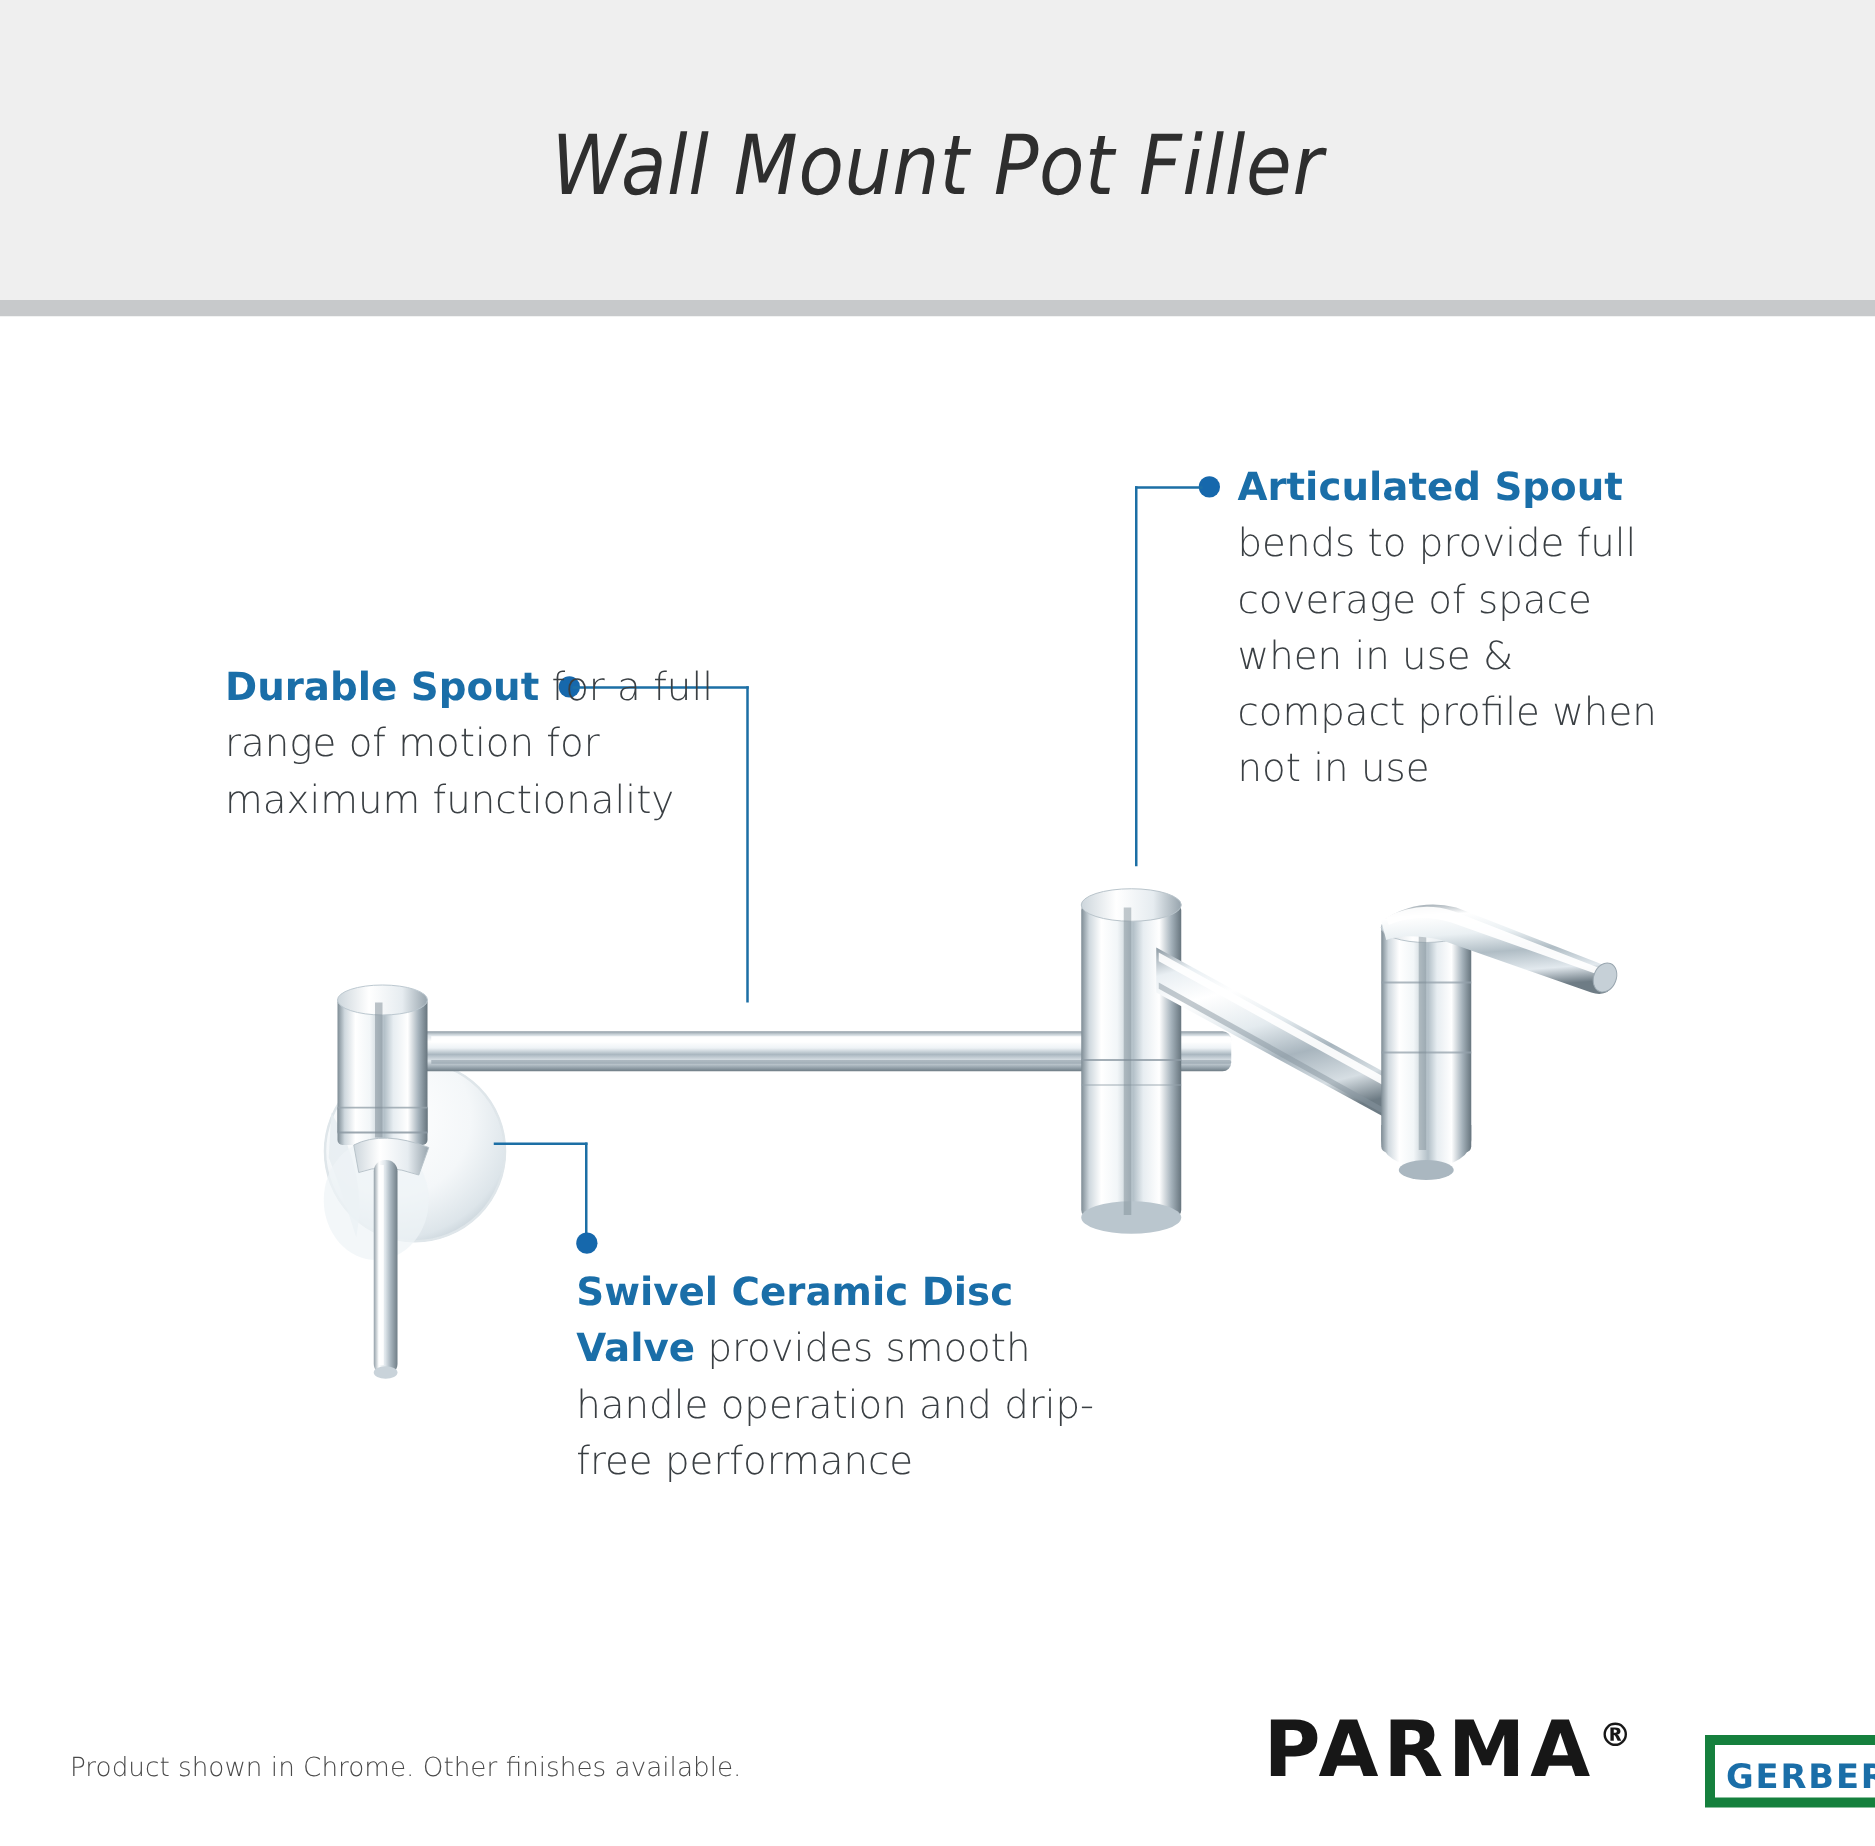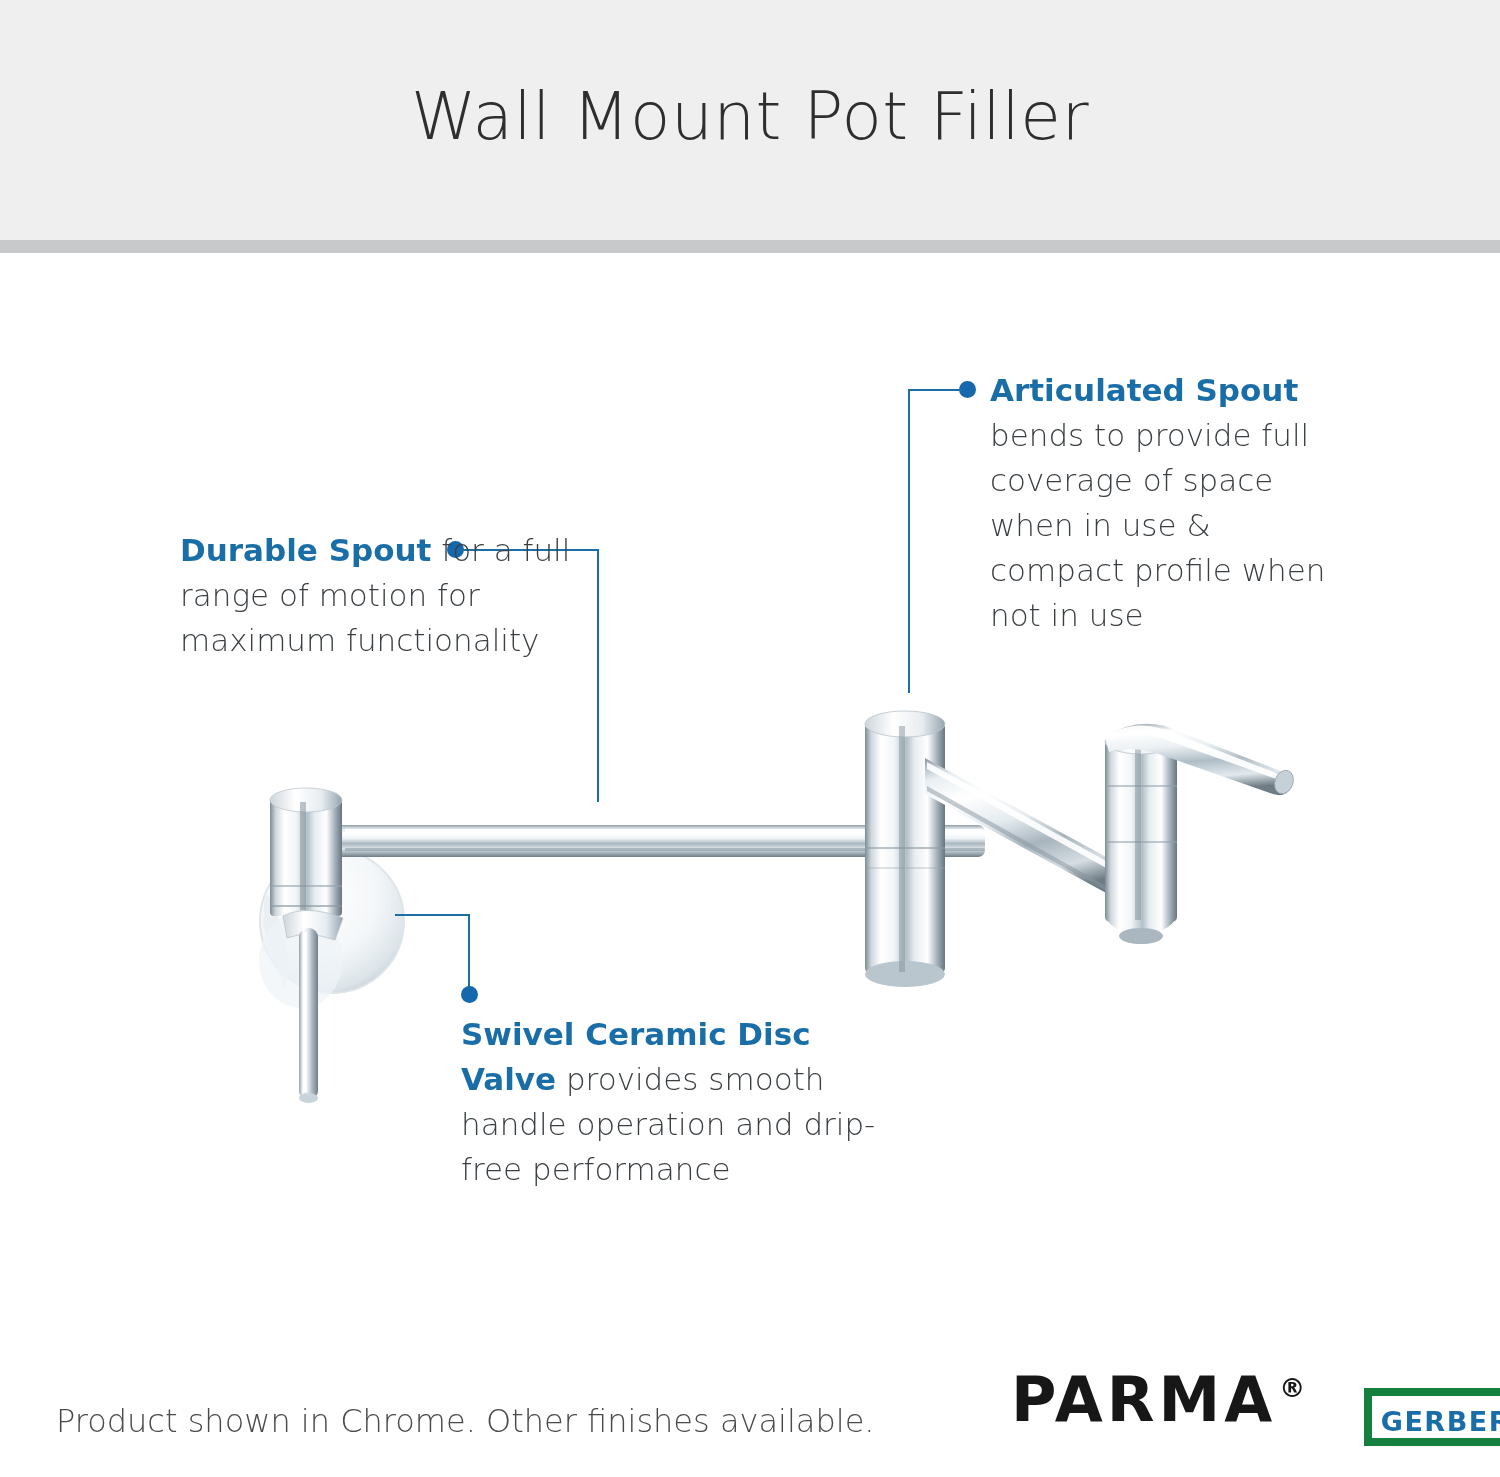--- a/index.html
+++ b/index.html
@@ -28,29 +28,30 @@
   }
   .header-rule {
     position: absolute;
     left: 0; top: 240px;
     width: 1500px;
     height: 13px;
     background: #c7c9cb;
   }
   .page-title {
     position: absolute;
-    left: 0; top: 78px;
+    left: 0; top: 94px;
     width: 1500px;
     text-align: center;
     font-size: 66px;
     font-weight: 300;
     letter-spacing: 0.5px;
     color: #2e2e2e;
     font-family: "DejaVu Sans", sans-serif;
     font-stretch: condensed;
+    font-style: italic;
   }
 
   
   .callout {
     position: absolute;
     color: #3a3f43;
     font-family: "DejaVu Sans", sans-serif;
     font-weight: 300;
   }
   .callout .lead {
@@ -108,21 +109,21 @@
   
   #leader-valve-h          { left: 395px;  top: 914px;  width: 75px; }
   #leader-valve-v          { left: 468px;  top: 914px;  height: 82px; }
   #leader-valve-dot        { left: 461px;  top: 986px; }
 
   
   .footer-note {
     position: absolute;
     left: 56px;
     top: 1402px;
-    font-size: 32px;
+    font-size: 21px;
     font-weight: 300;
     color: #4a4a4a;
     font-family: "DejaVu Sans", sans-serif;
     white-space: nowrap;
   }
   .parma-logo {
     position: absolute;
     left: 1011px;
     top: 1363px;
     font-size: 62px;

